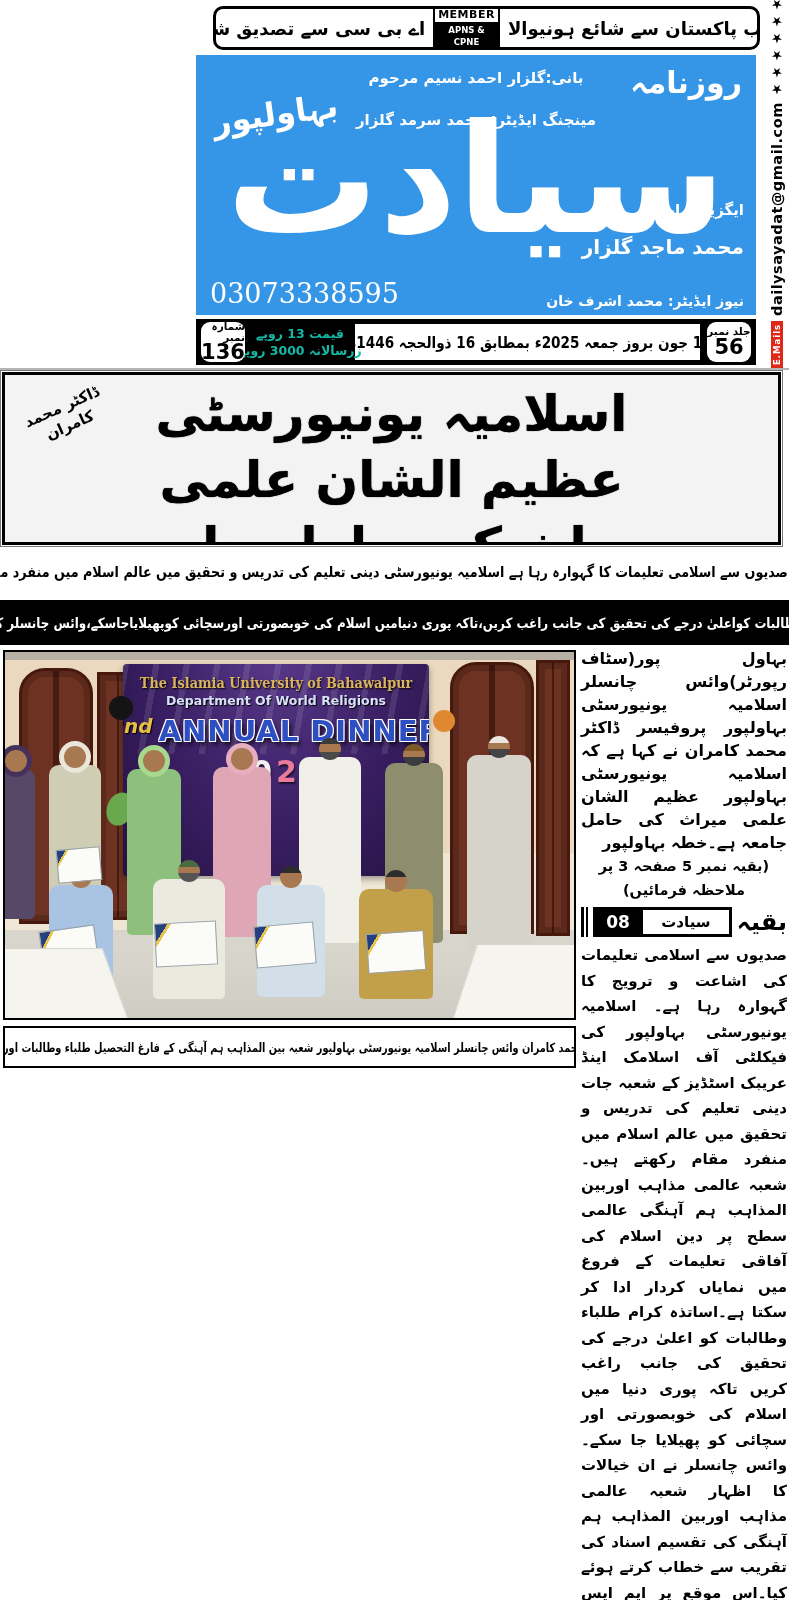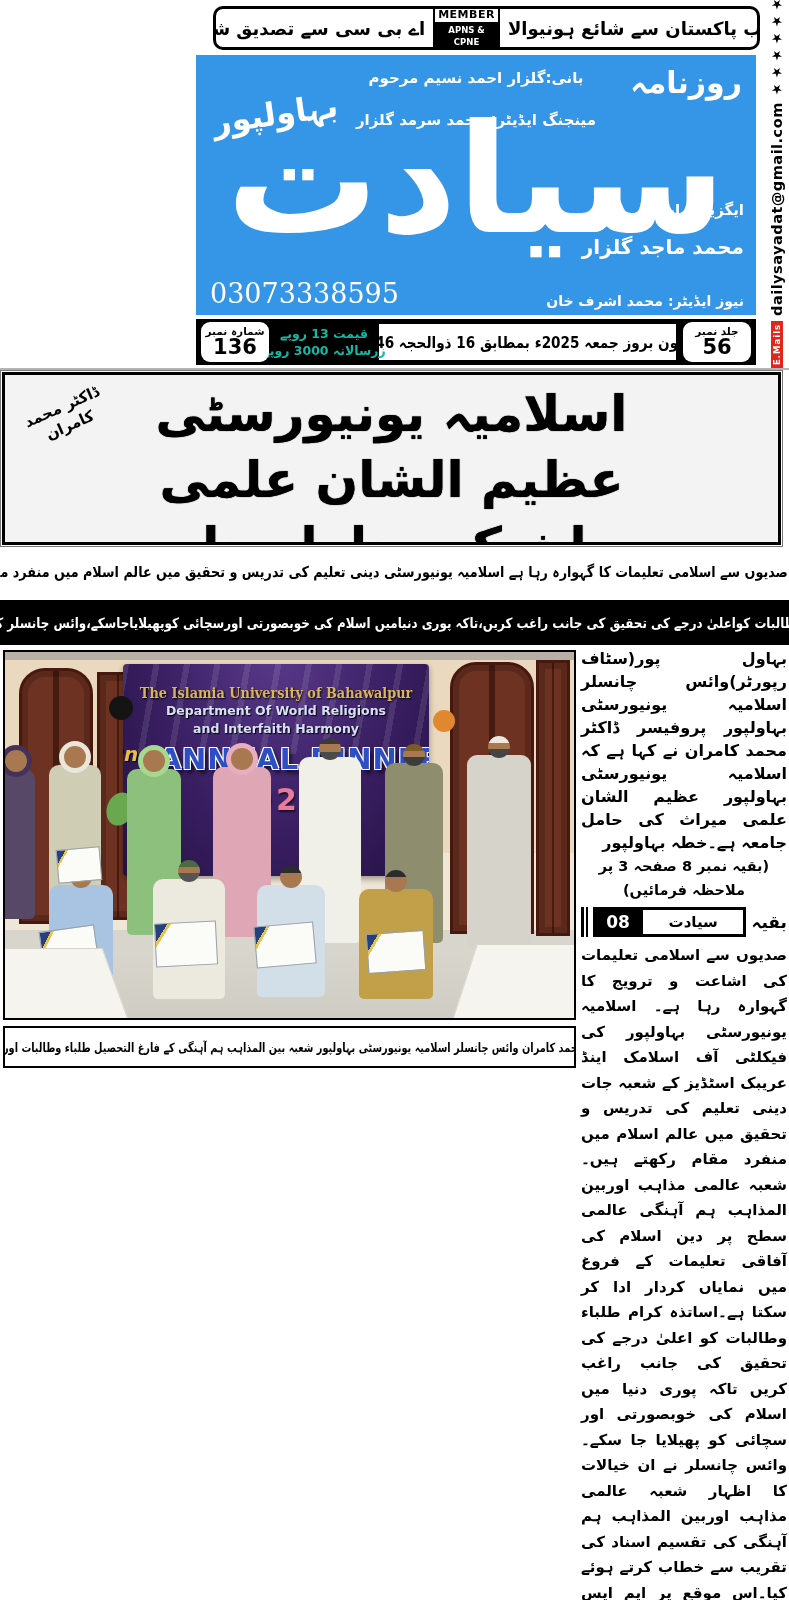--- a/index.html
+++ b/index.html
@@ -37,21 +37,21 @@
   .mh-exec-label { position:absolute; right:12px; top:146px; font-size:15px; font-weight:bold; z-index:2; }
   .mh-exec-name { position:absolute; right:12px; top:180px; font-size:20px; font-weight:bold; z-index:2; }
   .mh-news { position:absolute; right:12px; bottom:6px; font-size:14px; font-weight:bold; z-index:2; }
   .mh-chief-row { position:absolute; left:14px; bottom:6px; display:flex; direction:rtl; align-items:baseline; gap:12px; z-index:2; }
   .mh-chief { font-size:20px; font-weight:bold; }
   .mh-phone { font-size:27px; font-family:"DejaVu Serif", serif; }
 
   
   .dateline { position:absolute; left:196px; top:319px; width:560px; height:46px; background:#000;
     display:flex; direction:rtl; align-items:center; gap:7px; padding:0 5px; }
-  .dl-box { background:#fff; color:#000; border-radius:9px; width:68px; height:40px;
+  .dl-box { background:#fff; color:#000; border-radius:9px; width:44px; height:40px;
     display:flex; flex-direction:column; align-items:center; justify-content:center; line-height:1; }
   .dl-label { font-size:10.5px; font-weight:bold; }
   .dl-num { font-size:21px; font-weight:bold; }
   .dl-date { background:#fff; color:#000; flex:1; height:36px; display:flex; align-items:center; justify-content:center; overflow:hidden; }
   .dl-date span { font-size:16px; font-weight:bold; white-space:nowrap; display:inline-block; transform:scaleX(.85); }
   .dl-price { color:#14b8a6; display:flex; flex-direction:column; align-items:center; line-height:1.4; width:96px; }
   .dl-price span { font-size:12.5px; font-weight:bold; white-space:nowrap; }
 
   .page-rule { position:absolute; left:0; top:368px; width:789px; height:2px; background:#b5b5b5; }
 
@@ -73,21 +73,21 @@
 
   
   .photo { position:absolute; left:3px; top:650px; width:573px; height:370px; border:2px solid #000; overflow:hidden;
     background:linear-gradient(#b8b0a4 0 8px, #ead9be 8px 55%, #efe6d6 55% 76%, #d8d5cd 76% 82%, #cfccc4); }
   .door { position:absolute; border:3px solid #47180e;
     background:linear-gradient(90deg,#6e3222 46%, #471c10 46% 54%, #6e3222 54%);
     box-shadow:inset 0 0 0 6px rgba(0,0,0,.18); }
   .door.arch { border-radius:26px 26px 0 0; }
   .banner { position:absolute; left:118px; top:12px; width:306px; height:212px; border-radius:4px;
     background:radial-gradient(ellipse at 50% -10%, #5a3a8c 0%, #3a1f63 55%, #241142 100%);
-    box-shadow:0 3px 6px rgba(0,0,0,.35); text-align:center; padding-top:19px; overflow:hidden; }
+    box-shadow:0 3px 6px rgba(0,0,0,.35); text-align:center; padding-top:9px; overflow:hidden; }
   .banner::before { content:""; position:absolute; left:0; top:0; right:0; height:90px;
     background:repeating-linear-gradient(100deg, rgba(255,255,255,.10) 0 6px, transparent 6px 30px); }
   .bn-org { position:relative; color:#d9b45c; font-family:"DejaVu Serif", serif; font-weight:bold; font-size:14px;
     text-shadow:1px 1px 2px #000; white-space:nowrap; display:inline-block; transform:scaleX(.92); }
   .bn-dept { position:relative; color:#d8e0f8; font-weight:bold; font-size:12.5px; line-height:1.45; text-shadow:1px 1px 1px #000; }
   .bn-row { position:relative; display:flex; direction:ltr; align-items:flex-start; justify-content:center; gap:6px; margin-top:4px; }
   .bn-ord { color:#e8c040; font-style:italic; font-weight:bold; font-size:20px; text-shadow:1px 1px 1px #000; }
   .bn-event { color:#2d4fc2; font-size:29px; font-weight:bold; letter-spacing:1px; white-space:nowrap;
     text-shadow:-1px -1px 0 #fff, 1px -1px 0 #fff, -1px 1px 0 #fff, 1px 1px 0 #fff, 3px 4px 4px rgba(0,0,0,.7); }
   .bn-year { position:relative; font-size:30px; font-weight:bold; margin-top:6px; letter-spacing:4px; direction:ltr;
@@ -104,21 +104,21 @@
   
   .caption-box { position:absolute; left:3px; top:1026px; width:573px; height:42px; border:2px solid #000;
     display:flex; align-items:center; justify-content:center; overflow:hidden; background:#fff; }
   .caption-box span { font-size:12.5px; font-weight:bold; white-space:nowrap; display:inline-block; transform:scaleX(.78); }
 
   
   .article { position:absolute; left:581px; top:647px; width:206px; height:948px; direction:rtl; color:#000; }
   .lead { font-size:16px; line-height:23px; font-weight:bold; text-align:justify; }
   .jump { font-size:14.5px; line-height:24px; font-weight:bold; text-align:center; }
   .cont-strip { display:flex; direction:rtl; align-items:center; gap:5px; margin:5px 0 6px 0; height:30px; }
-  .c-label { font-size:17px; font-weight:bold; white-space:nowrap; }
+  .c-label { font-size:24px; font-weight:bold; white-space:nowrap; }
   .c-black { flex:1; background:#000; height:30px; display:flex; direction:rtl; align-items:center; padding:3px; gap:3px; }
   .c-paper { background:#fff; flex:1; height:24px; font-size:15px; font-weight:bold; display:flex; align-items:center; justify-content:center; }
   .c-page { color:#fff; width:44px; text-align:center; font-size:17px; font-weight:bold; }
   .c-bars { width:7px; height:30px; border-left:3px solid #000; border-right:2px solid #000; }
   .body-text { font-size:15px; line-height:25.5px; font-weight:bold; text-align:justify; }
 </style>
 </head>
 <body>
 
 <div class="page">
@@ -186,21 +186,20 @@
 
   <div class="photo">
     <div class="door arch" style="left:14px; top:16px; width:74px; height:256px;"></div>
     <div class="door" style="left:92px; top:20px; width:42px; height:248px;"></div>
     <div class="door arch" style="right:40px; top:10px; width:84px; height:272px;"></div>
     <div class="door" style="right:4px; top:8px; width:34px; height:276px;"></div>
 
     <div class="banner">
       <span class="bn-org">The Islamia University of Bahawalpur</span>
       <div class="bn-dept">Department Of World Religions</div>
-      <div class="bn-dept">and  Interfaith Harmony</div>
       <div class="bn-row">
         <span class="bn-ord">2nd</span>
         <span class="bn-event">ANNUAL DINNER</span>
       </div>
       <div class="bn-year">
         <span class="yd1">2</span><span class="yd2">0</span><span class="yd3">2</span><span class="yd4">5</span>
       </div>
     </div>
 
     <div class="balloon" style="left:104px; top:44px; width:24px; height:24px; background:#141414;"></div>
@@ -262,21 +261,21 @@
     <div class="side-table" style="left:-28px; top:296px; width:140px; height:80px; transform:skewX(20deg);"></div>
     <div class="side-table" style="left:458px; top:292px; width:150px; height:86px; transform:skewX(-18deg);"></div>
   </div>
 
   <div class="caption-box ur">
     <span>پروفیسر ڈاکٹر محمد کامران وائس چانسلر اسلامیہ یونیورسٹی بہاولپور شعبہ بین المذاہب ہم آہنگی کے فارغ التحصیل طلباء وطالبات اور اساتذہ کے ہمراہ</span>
   </div>
 
   <div class="article">
     <p class="lead">بہاول پور(سٹاف رپورٹر)وائس چانسلر اسلامیہ یونیورسٹی بہاولپور پروفیسر ڈاکٹر محمد کامران نے کہا ہے کہ اسلامیہ یونیورسٹی بہاولپور عظیم الشان علمی میراث کی حامل جامعہ ہے۔خطہ بہاولپور</p>
-    <p class="jump">(بقیہ نمبر 8 صفحہ 3 پر ملاحظہ فرمائیں)</p>
+    <p class="jump">(بقیہ نمبر 5 صفحہ 3 پر ملاحظہ فرمائیں)</p>
     <div class="cont-strip">
       <span class="c-label">بقیہ</span>
       <div class="c-black">
         <div class="c-paper">سیادت</div>
         <div class="c-page">08</div>
       </div>
       <span class="c-bars"></span>
     </div>
     <p class="body-text"><span>صدیوں سے اسلامی تعلیمات کی اشاعت و ترویج کا گہوارہ رہا ہے۔ اسلامیہ یونیورسٹی بہاولپور کی فیکلٹی آف اسلامک اینڈ عریبک اسٹڈیز کے شعبہ جات دینی تعلیم کی تدریس و تحقیق میں عالم اسلام میں منفرد مقام رکھتے ہیں۔شعبہ عالمی مذاہب اوربین المذاہب ہم آہنگی عالمی سطح پر دین اسلام کی آفاقی تعلیمات کے فروغ میں نمایاں کردار ادا کر سکتا ہے۔اساتذہ کرام طلباء وطالبات کو اعلیٰ درجے کی تحقیق کی جانب راغب کریں تاکہ پوری دنیا میں اسلام کی خوبصورتی اور سچائی کو پھیلایا جا سکے۔وائس چانسلر نے ان خیالات کا اظہار شعبہ عالمی مذاہب اوربین المذاہب ہم آہنگی کی تقسیم اسناد کی تقریب سے خطاب کرتے ہوئے کیا۔اس موقع پر ایم ایس اور بی ایس کے پاس آؤٹ ہونے والے طلباء وطالبات کو تعریفی اسناد سے نوازا گیا اور فیکلٹی ممبران کو اعزازی شیلڈز دی گئیں۔چیئرپرسن شعبہ عالمی مذاہب اور بین المذاہب ہم آہنگی ڈاکٹر سجیلا کوثر نے شعبہ کی تدریسی و تحقیقی سرگرمیوں سے متعلق بریفنگ دی۔تقریب میں ڈین فیکلٹی آف اسلامک اینڈ عریبک اسٹڈیز پروفیسر ڈاکٹر شیخ شفیق الرحمٰن، ڈین فیکلٹی آف انجینئرنگ اینڈ ٹیکنالوجی پروفیسر ڈاکٹر محمد امجد اور فیکلٹی کے مختلف تدریسی</span> </p>
 

